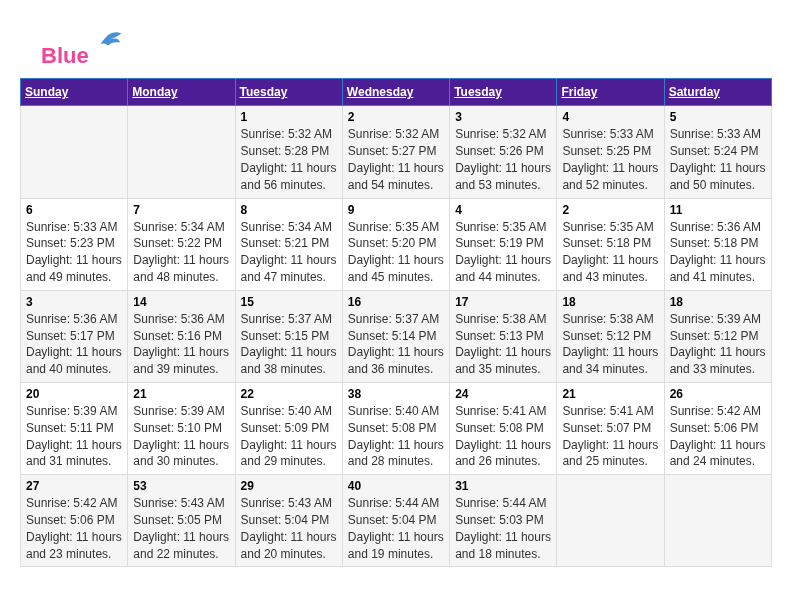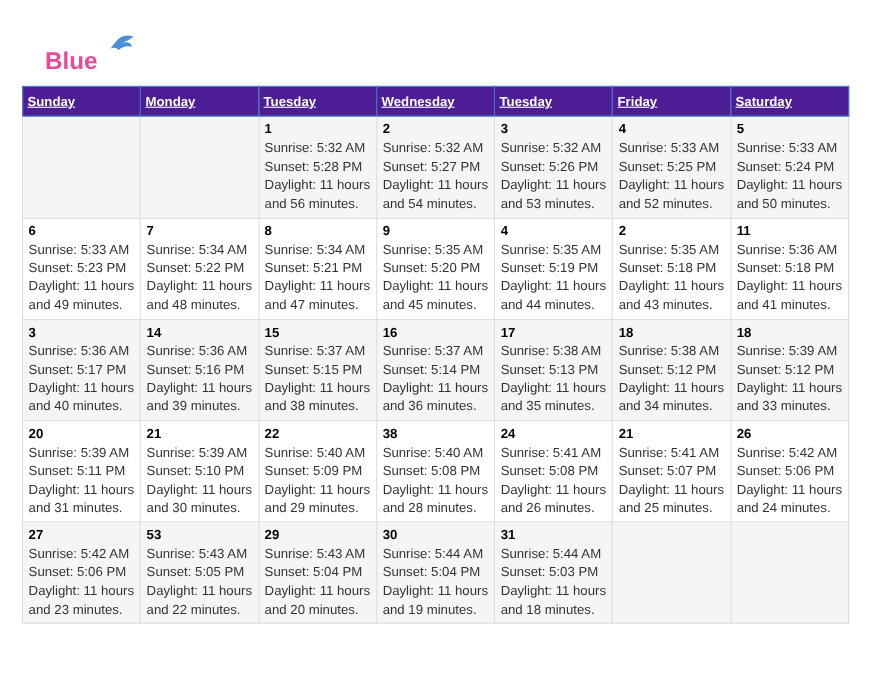--- a/index.html
+++ b/index.html
@@ -304,21 +304,21 @@
 Sunset: 5:05 PM
 Daylight: 11 hours and 22 minutes.</div>
         </td>
         <td>
           <div class="day-number">29</div>
           <div class="day-info" style="white-space: pre-line;">Sunrise: 5:43 AM
 Sunset: 5:04 PM
 Daylight: 11 hours and 20 minutes.</div>
         </td>
         <td>
-          <div class="day-number">30</div>
+          <div class="day-number">40</div>
           <div class="day-info" style="white-space: pre-line;">Sunrise: 5:44 AM
 Sunset: 5:04 PM
 Daylight: 11 hours and 19 minutes.</div>
         </td>
         <td>
           <div class="day-number">31</div>
           <div class="day-info" style="white-space: pre-line;">Sunrise: 5:44 AM
 Sunset: 5:03 PM
 Daylight: 11 hours and 18 minutes.</div>
         </td>

